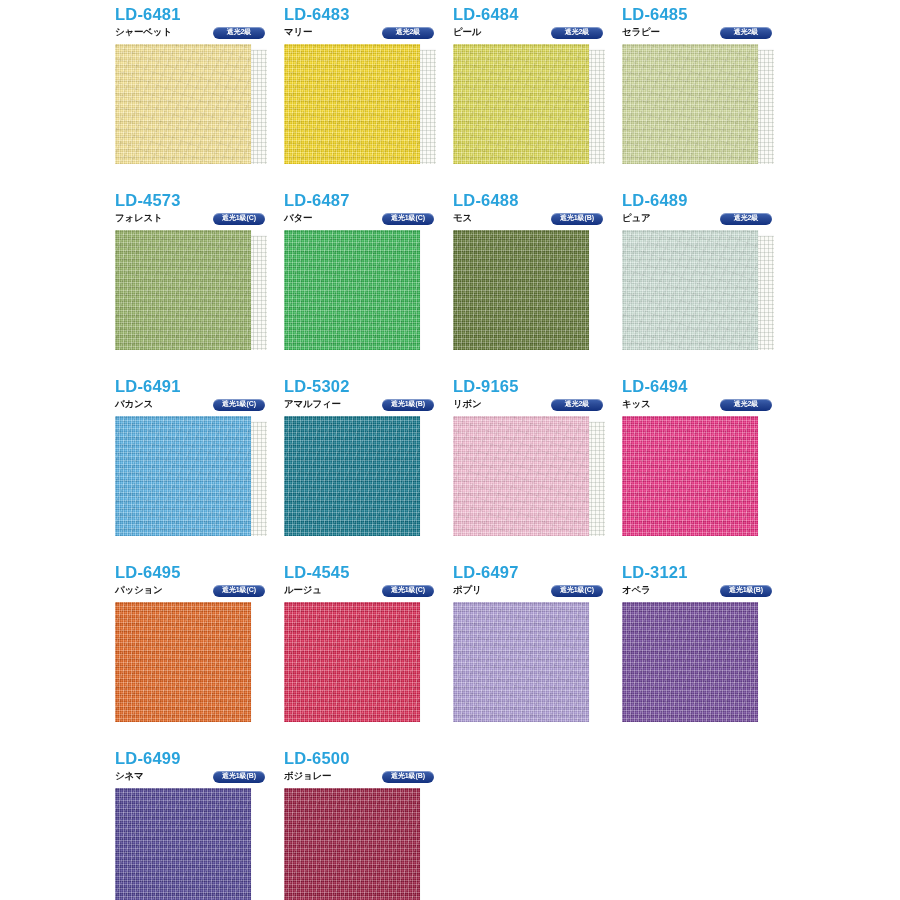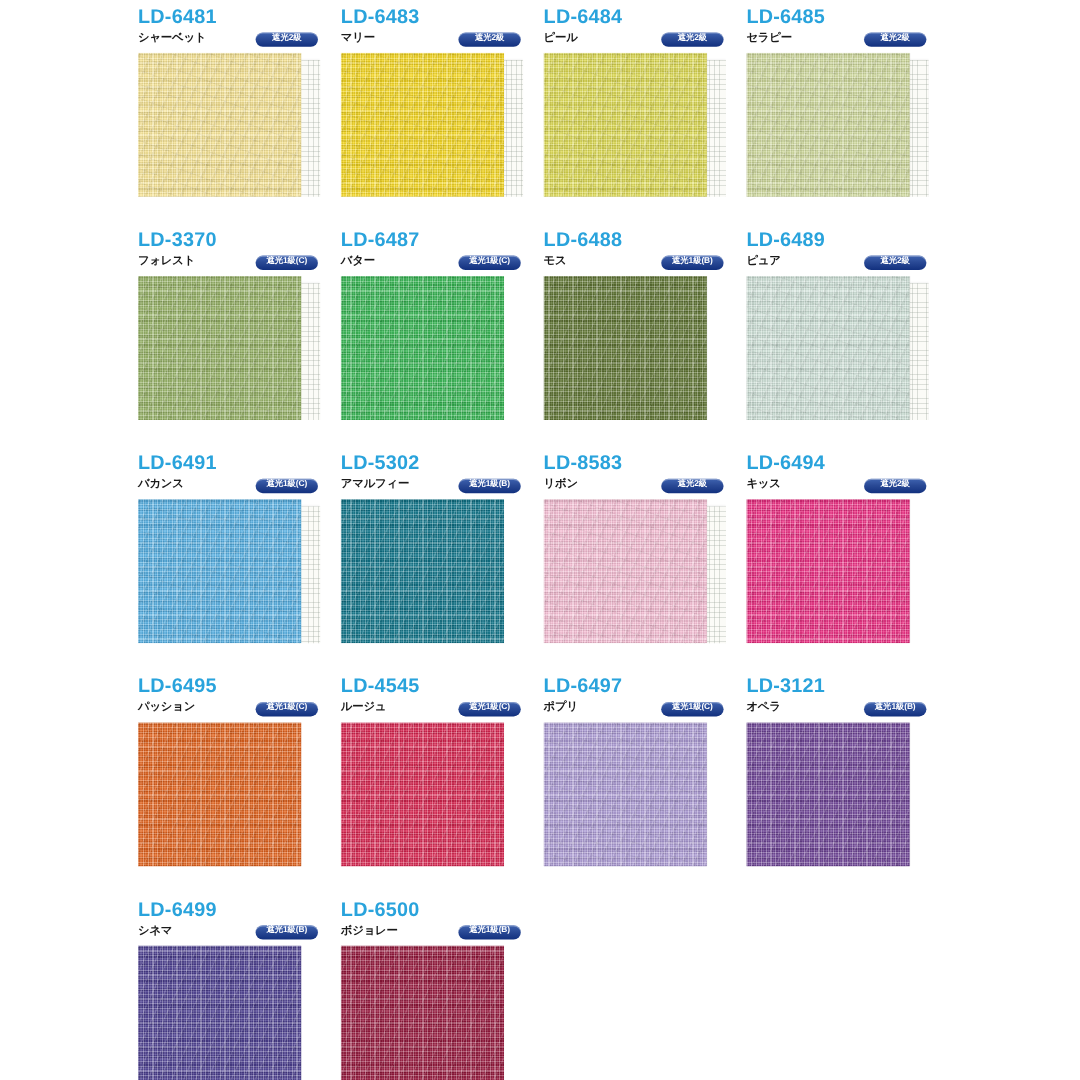--- a/index.html
+++ b/index.html
@@ -199,21 +199,21 @@
       <span class="badge">遮光2級</span>
     </div>
     <div class="swatch-wrap">
       <div class="lace"></div>
       <div class="swatch" style="background-color: rgb(207, 217, 155);"></div>
 
     </div>
   </div>
 
   <div class="swatch-cell">
-    <div class="code">LD-3370</div>
+    <div class="code">LD-4573</div>
     <div class="name-row">
       <span class="name">フォレスト</span>
       <span class="badge">遮光1級(C)</span>
     </div>
     <div class="swatch-wrap">
       <div class="lace"></div>
       <div class="swatch" style="background-color: rgb(148, 176, 99);"></div>
 
     </div>
   </div>
@@ -278,21 +278,21 @@
       <span class="badge">遮光1級(B)</span>
     </div>
     <div class="swatch-wrap">
 
       <div class="swatch" style="background-color: rgb(14, 116, 137);"></div>
 
     </div>
   </div>
 
   <div class="swatch-cell">
-    <div class="code">LD-8583</div>
+    <div class="code">LD-9165</div>
     <div class="name-row">
       <span class="name">リボン</span>
       <span class="badge">遮光2級</span>
     </div>
     <div class="swatch-wrap">
       <div class="lace"></div>
       <div class="swatch" style="background-color: rgb(245, 189, 211);"></div>
 
     </div>
   </div>

